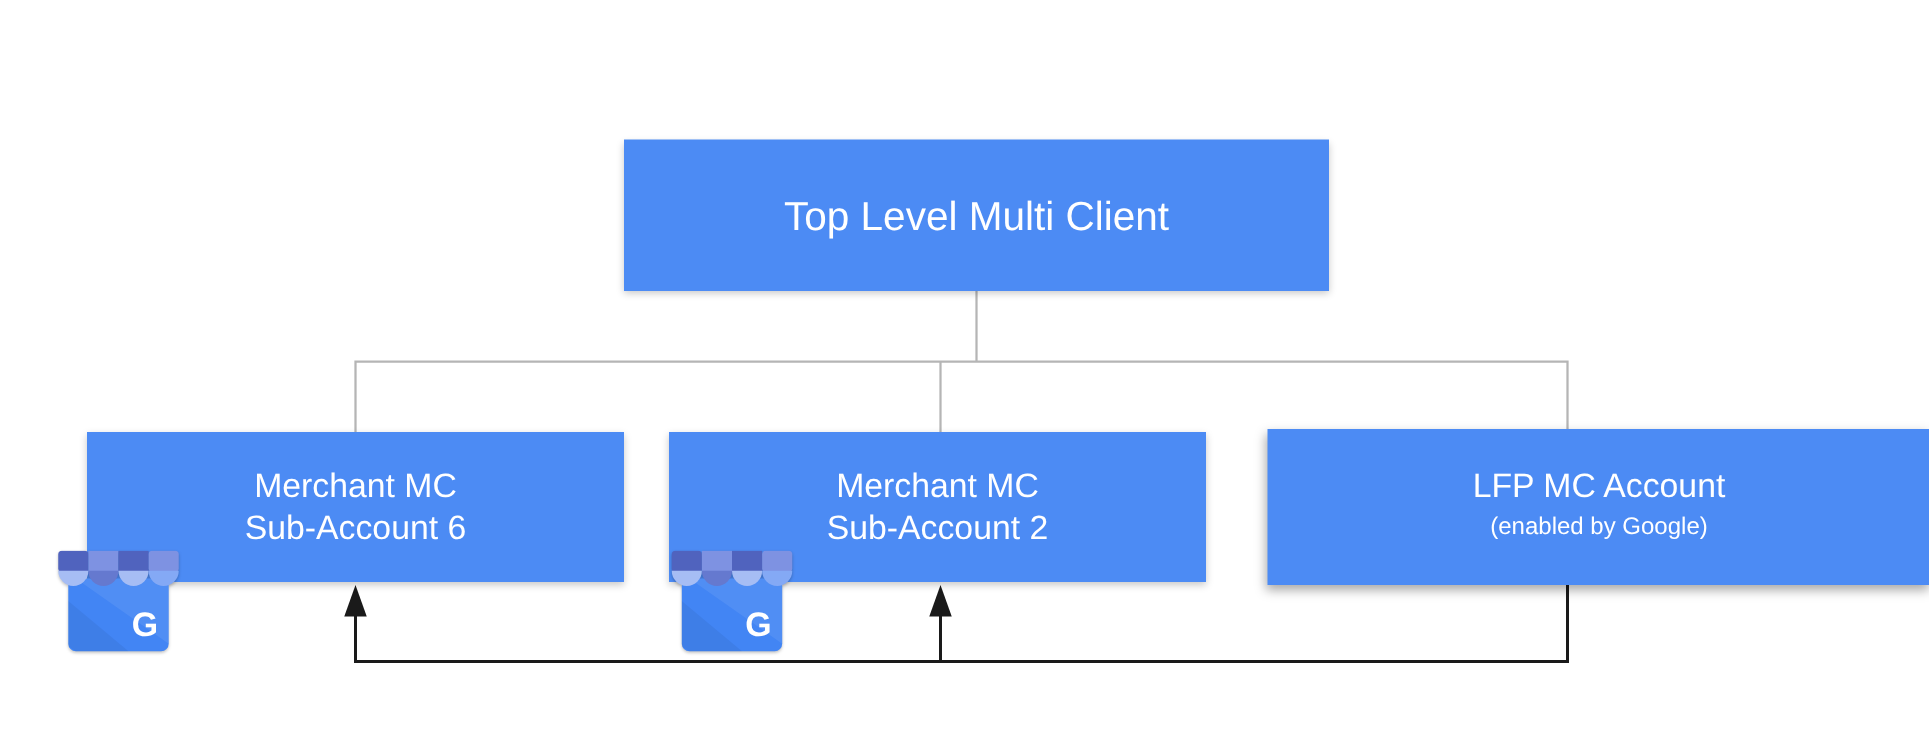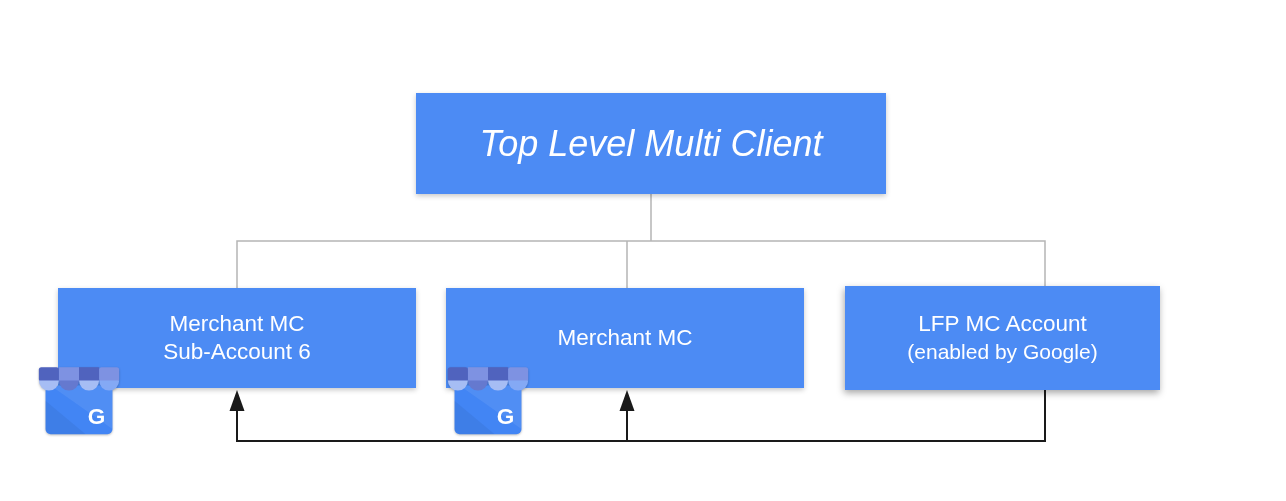--- a/index.html
+++ b/index.html
@@ -29,33 +29,32 @@
     display: flex;
     flex-direction: column;
     align-items: center;
     justify-content: center;
     text-align: center;
     box-shadow: 0 2px 5px rgba(0,0,0,0.22);
   }
   .node-root {
     left: 416px; top: 93px;
     width: 470px; height: 101px;
-    font-size: 36px;
+    font-size: 27px;
     line-height: 40px;
-    font-style: italic;
   }
   .node-child {
     font-size: 22.5px;
     line-height: 28px;
   }
   .node-sub1 { left: 58px;  top: 288px; width: 358px; height: 100px; }
   .node-sub2 { left: 446px; top: 288px; width: 358px; height: 100px; }
-  .node-lfp  { left: 845px; top: 286px; width: 315px; height: 104px;
+  .node-lfp  { left: 845px; top: 286px; width: 442px; height: 104px;
                box-shadow: -1px 3px 7px rgba(0,0,0,0.35); }
-  .node-lfp .line2 { font-size: 21px; }
+  .node-lfp .line2 { font-size: 16px; }
   .gmb-icon {
     position: absolute;
     z-index: 2;
     filter: drop-shadow(0 1px 1px rgba(0,0,0,0.25));
   }
   .gmb-icon-1 { left: 38px;  top: 367px; }
   .gmb-icon-2 { left: 447px; top: 367px; }
   .gmb-letter {
     font-family: "Liberation Sans", sans-serif;
     font-weight: bold;
@@ -89,20 +88,21 @@
     <div class="line1">Top Level Multi Client</div>
   </div>
 
   <div class="node node-child node-sub1">
     <div class="line1">Merchant MC</div>
     <div class="line2">Sub-Account 6</div>
   </div>
 
   <div class="node node-child node-sub2">
     <div class="line1">Merchant MC</div>
+    <div class="line2">Sub-Account 2</div>
   </div>
 
   <div class="node node-child node-lfp">
     <div class="line1">LFP MC Account</div>
     <div class="line2">(enabled by Google)</div>
   </div>
 
   <svg class="gmb-icon gmb-icon-1" width="82" height="69" viewBox="0 0 98 82">
     <rect x="9" y="22" width="80" height="58" rx="6" fill="#4285f4"></rect>
     <polygon points="15,22 89,22 89,74" fill="#ffffff" opacity="0.08"></polygon>

